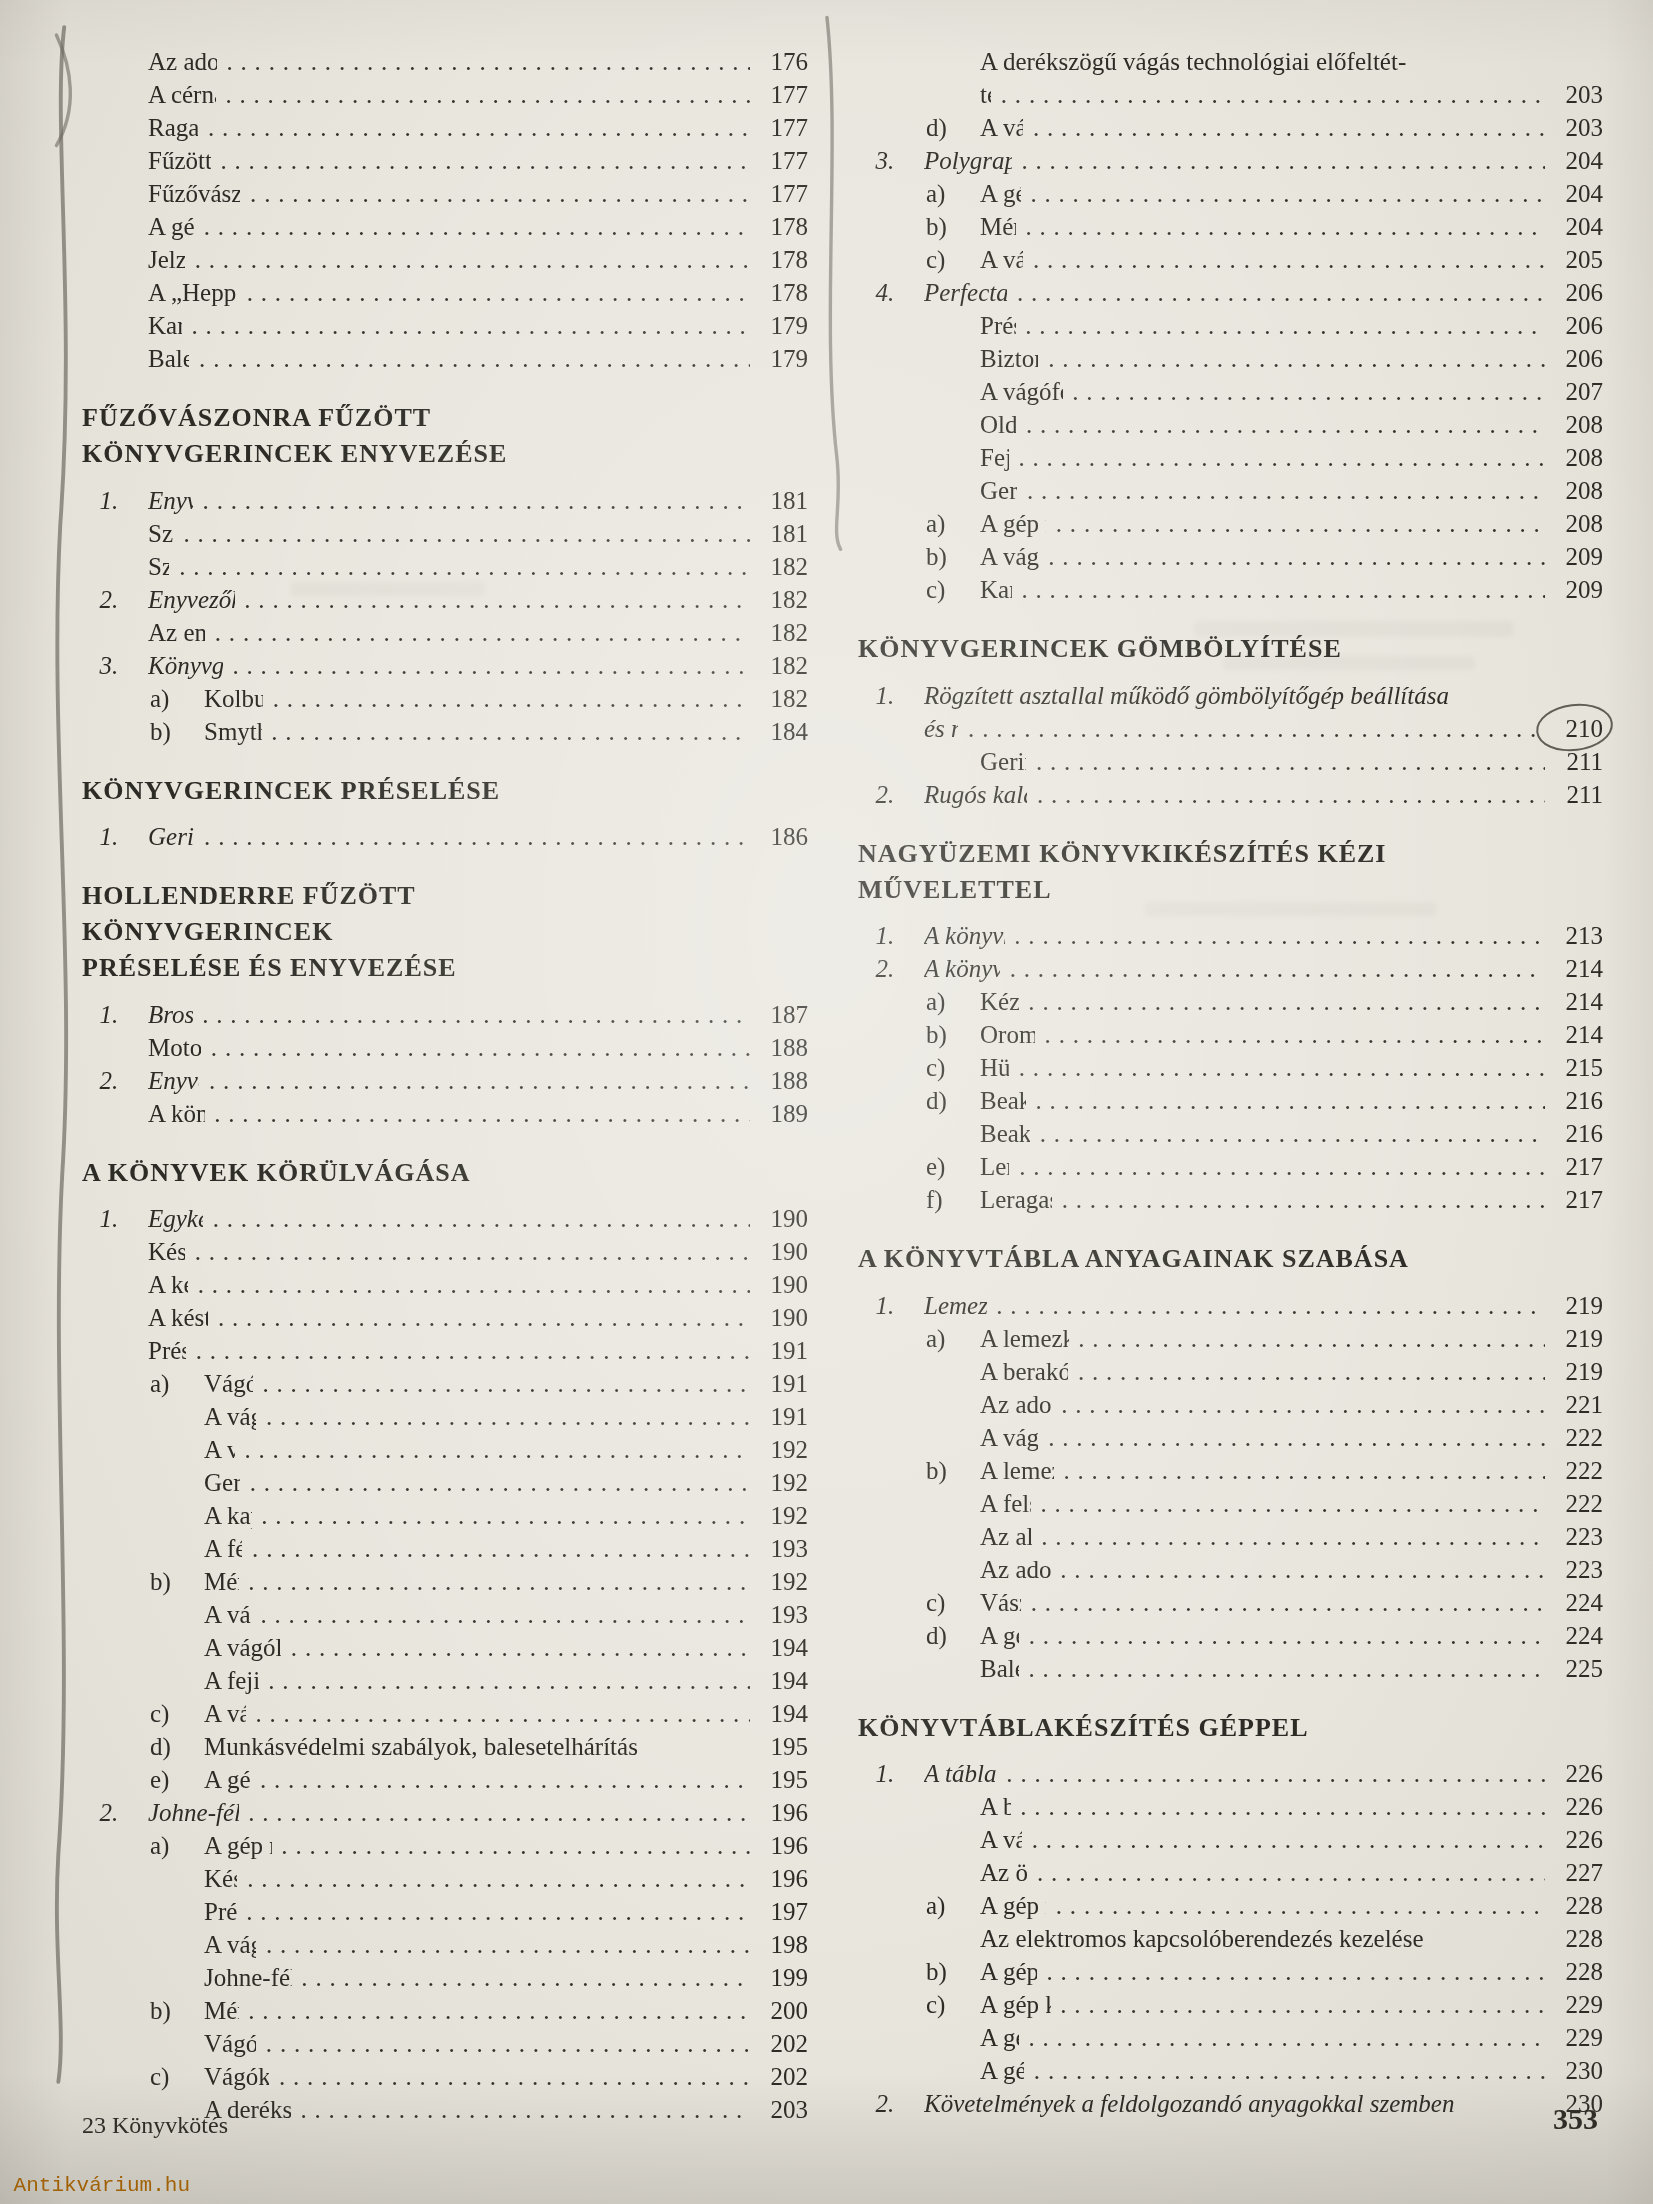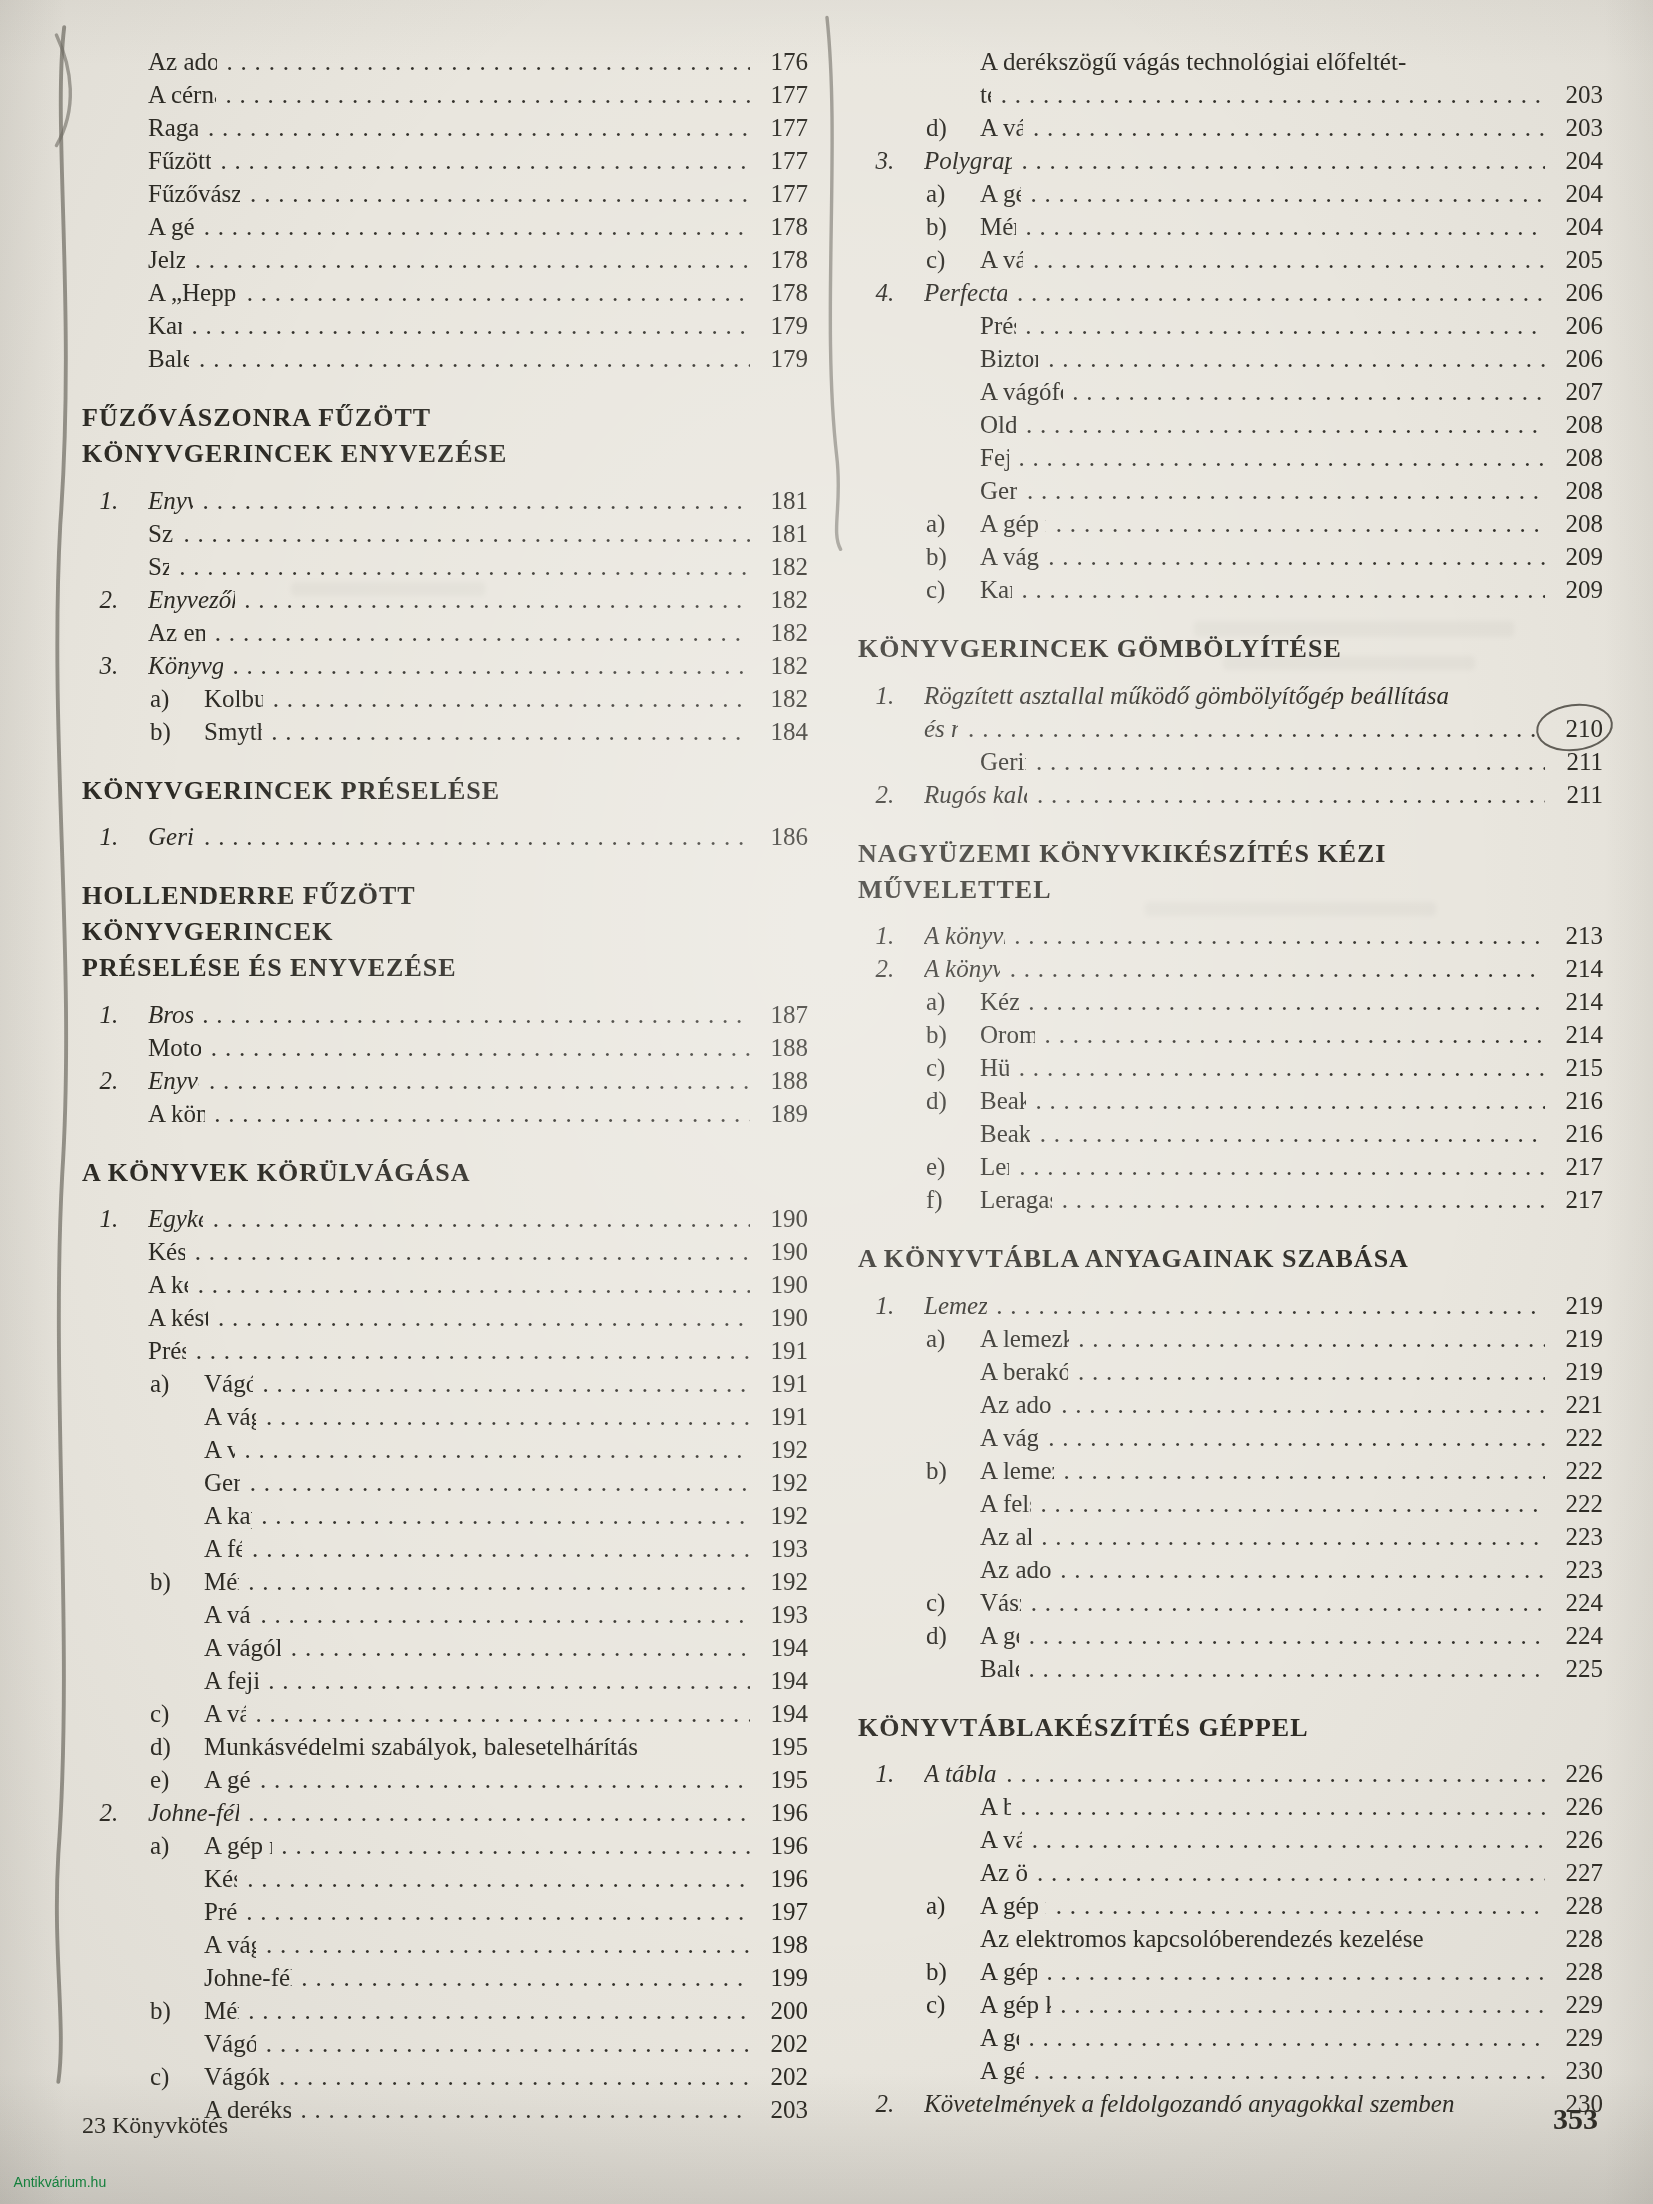--- a/index.html
+++ b/index.html
@@ -49,22 +49,22 @@
   .pg{flex:none;min-width:52px;text-align:right;position:relative;}
   .pg.circled::after{
     content:"";position:absolute;left:-15.5px;top:-7.8px;right:-9.7px;bottom:-5.8px;
     border:2.9px solid rgba(62,60,53,.8);border-radius:50%;
     transform:rotate(-7deg);
   }
 
   .footer-left{position:absolute;left:82px;top:2112px;font-size:24px;z-index:2;}
   .footer-right{position:absolute;right:56px;top:2102px;font-size:30px;font-weight:700;z-index:2;}
   .watermark{
-    position:absolute;left:13.6px;top:2174px;font-size:14px;color:#15803d;
-    font-family:Liberation Sans, sans-serif;z-index:6;
+    position:absolute;left:13.6px;top:2174px;font-size:21px;color:#a16207;
+    font-family:Liberation Mono, monospace;z-index:6;
   }
 </style>
 </head>
 <body>
 
 <div class="page">
 
   <div class="shading"></div>
 
   <div class="ghost" style="left:291px;top:582px;width:194px;height:13.6px;"></div>

